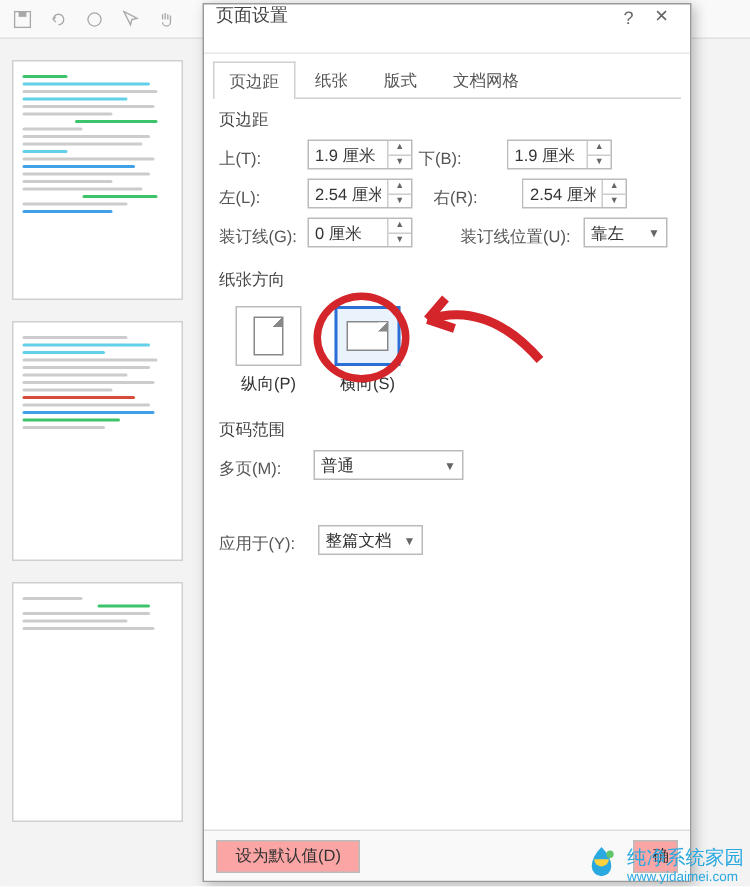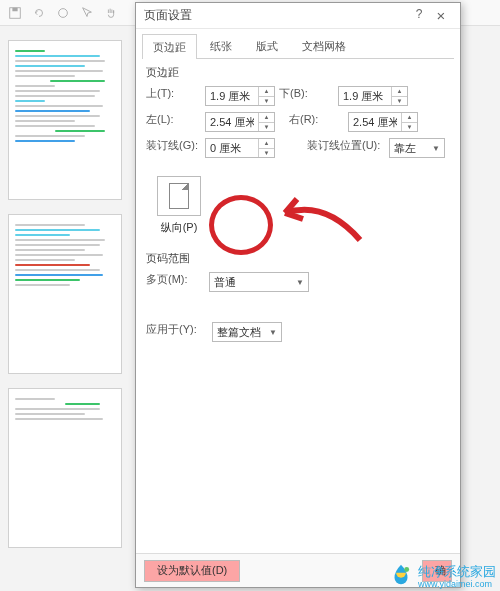--- a/index.html
+++ b/index.html
@@ -4,29 +4,29 @@
 <style>
 *{box-sizing:border-box;margin:0;padding:0;font-family:"Microsoft YaHei","SimSun",sans-serif;font-size:11px;color:#333}
 body{width:500px;height:591px;background:#fff;position:relative;overflow:hidden}
 .app-bg{position:absolute;inset:0;background:#f3f3f3}
 .toolbar{height:26px;background:#f9f9f9;border-bottom:1px solid #e0e0e0;display:flex;align-items:center;gap:10px;padding:0 8px}
 .toolbar .ico{width:14px;height:14px;opacity:.55}
 .thumbs{position:absolute;left:8px;top:40px;width:120px;bottom:0;background:#f3f3f3;overflow:hidden}
 .thumb{width:114px;height:160px;background:#fff;border:1px solid #d0d0d0;margin-bottom:14px;padding:6px;position:relative}
 .thumb .ln{height:2px;margin:3px 0;border-radius:1px}
 .dialog{position:absolute;left:135px;top:2px;width:326px;height:586px;background:#fff;border:1px solid #999;box-shadow:2px 2px 8px rgba(0,0,0,.25)}
-.dlg-title{height:26px;display:flex;align-items:flex-start;padding:4px 8px;border-bottom:1px solid #e8e8e8}
+.dlg-title{height:26px;display:flex;align-items:flex-end;padding:16px 8px;border-bottom:1px solid #e8e8e8}
 .dlg-title .t{flex:1;font-size:12px;color:#444}
 .dlg-title .hbtn{width:22px;text-align:center;color:#666;font-size:12px}
 .tabs{display:flex;border-bottom:1px solid #d0d0d0;height:26px;margin:4px 6px 0}
 .tab{padding:5px 10px 0;color:#555;border:1px solid transparent;border-bottom:none;margin-right:2px}
 .tab.active{border-color:#d0d0d0;background:#fff;position:relative;top:1px}
 .section{padding:6px 10px 2px}
 .section .hdr{color:#444;margin-bottom:6px}
-.row{display:flex;align-items:flex-start;margin-bottom:6px;gap:4px}
+.row{display:flex;align-items:flex-end;margin-bottom:6px;gap:4px}
 .row label{width:55px;color:#555}
 .row .lab2{width:78px}
 .spin{display:flex;width:70px;height:20px;border:1px solid #bbb;background:#fff}
 .spin input{border:none;width:52px;padding:0 4px;font-size:11px;outline:none}
 .spin .ar{width:16px;display:flex;flex-direction:column;border-left:1px solid #ccc}
 .spin .ar div{flex:1;font-size:6px;display:flex;align-items:center;justify-content:center;color:#666}
 .spin .ar div:first-child{border-bottom:1px solid #ccc}
 .sel{height:20px;border:1px solid #bbb;background:#fff;display:flex;align-items:center;padding:0 4px;width:70px}
 .sel .sv{flex:1}
 .sel .dd{font-size:8px;color:#666}
@@ -184,28 +184,37 @@
         </div>
       <label class="lab2" style="margin-left:28px">装订线位置(U):</label>
       <div class="sel" style="width:56px">
           <span class="sv">靠左</span>
           <span class="dd">▼</span>
         </div>
     </div>
   </div>
 
   <div class="section">
+    <div class="hdr">纸张方向</div>
     <div class="orient">
       <div class="obox">
         <div class="pic">
             <div class="pg p">
               <div class="fold"></div>
             </div>
           </div>
         <div>纵向(P)</div>
+      </div>
+      <div class="obox">
+        <div class="pic land">
+            <div class="pg l">
+              <div class="fold"></div>
+            </div>
+          </div>
+        <div>横向(S)</div>
       </div>
     </div>
   </div>
 
   <div class="section">
     <div class="hdr">页码范围</div>
     <div class="row">
       <label>多页(M):</label>
       <div class="sel" style="width:100px;margin-left:4px">
           <span class="sv">普通</span>

